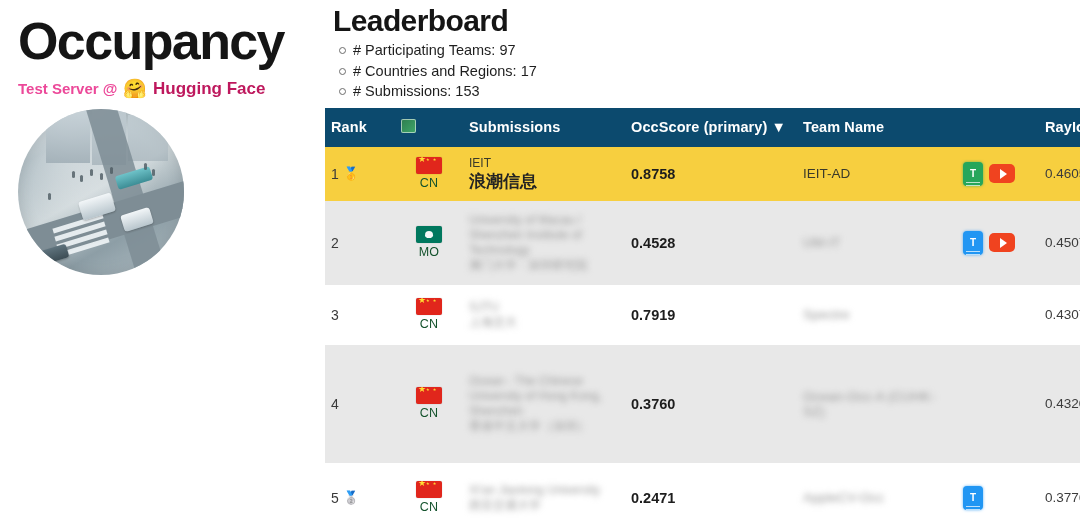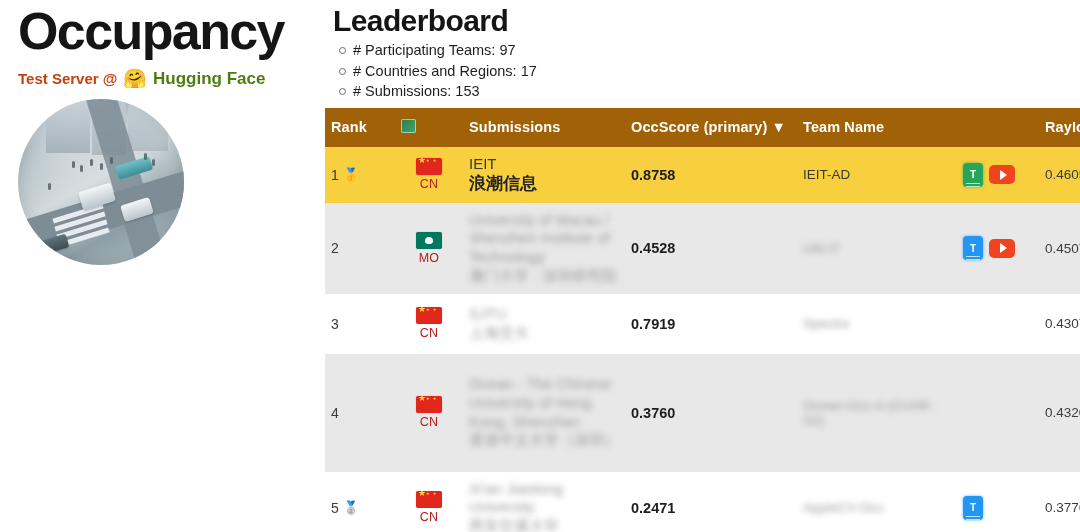--- a/index.html
+++ b/index.html
@@ -13,30 +13,30 @@
   .page{position:relative;width:1080px;height:532px;display:flex;}
 
   
   .left{width:325px;flex:0 0 325px;position:relative;padding:0 0 0 18px;box-sizing:border-box;}
   .track-label{
     font-size:27px;font-weight:700;letter-spacing:-0.4px;
     margin-top:6px;color:#1d1d1d;line-height:1.1;
   }
   .track-title{
     font-size:52px;font-weight:700;letter-spacing:-1.6px;
-    line-height:0.98;color:#151515;margin-top:6px;
+    line-height:0.98;color:#151515;margin-top:16px;
   }
   .track-title .l2{display:block;}
   .server-line{
     display:flex;align-items:center;gap:6px;
     margin-top:12px;font-size:15px;font-weight:700;
   }
-  .server-line .ts{color:#c2410c;}
+  .server-line .ts{color:#ec4899;}
   .hf-emoji{font-size:19px;line-height:1;}
-  .hf-name{color:#4d7c0f;font-size:17px;font-weight:700;}
+  .hf-name{color:#be185d;font-size:17px;font-weight:700;}
   .thumb-wrap{margin-top:10px;}
   .thumb{
     width:166px;height:166px;border-radius:50%;
     position:relative;overflow:hidden;
     background:
       radial-gradient(circle at 32% 18%, rgba(255,255,255,.5), rgba(255,255,255,0) 55%),
       linear-gradient(150deg,#b9c6cd 0%, #9fb0b8 22%, #cdd6d9 48%, #8d9ea6 72%, #b5c2c8 100%);
     box-shadow:inset 0 0 16px rgba(0,0,0,.12);
   }
   
@@ -64,21 +64,21 @@
     position:relative;font-size:14.5px;color:#1f1f1f;line-height:1.42;padding-left:14px;
   }
   .stats li::before{
     content:"";position:absolute;left:0;top:7px;width:5px;height:5px;
     border:1px solid #6d6d6d;border-radius:50%;background:transparent;
   }
 
   
   table.lb{border-collapse:collapse;width:755px;table-layout:fixed;}
   table.lb th{
-    background:#a16207;color:#ffffff;
+    background:#0c4a6e;color:#ffffff;
     font-size:14.5px;font-weight:700;
     text-align:left;padding:11px 6px;vertical-align:middle;
     letter-spacing:0.1px;
   }
   table.lb td{
     font-size:13.5px;color:#3a3a3a;padding:8px 6px;vertical-align:middle;
     border:0;
   }
   .c-rank{width:58px;}
   .c-flag{width:56px;text-align:center;}
@@ -107,23 +107,23 @@
   }
   .flag.cn::after{
     content:"★ ★";position:absolute;left:10px;top:1px;color:#ffdd33;font-size:4px;
     letter-spacing:1px;line-height:1;
   }
   .flag.mo{background:#00785e;}
   .flag.mo::before{
     content:"";position:absolute;left:9px;top:5px;width:8px;height:7px;border-radius:50% 50% 50% 50%/60% 60% 40% 40%;
     background:#ffffff;opacity:.95;
   }
-  .flag-code{font-size:12.5px;color:#b91c1c;letter-spacing:.3px;}
-
-  .inst-sm{font-size:15px;line-height:1.25;}
+  .flag-code{font-size:12.5px;color:#14532d;letter-spacing:.3px;}
+
+  .inst-sm{font-size:12px;line-height:1.25;}
   .inst-lg{font-size:17px;font-weight:700;color:#232323;line-height:1.25;}
   .blurred{filter:blur(3.4px);color:#9a9a9a;user-select:none;}
   .score{font-weight:700;color:#1d1d1d;font-size:14.5px;}
 
   .badges{display:flex;align-items:center;gap:6px;}
   .badge{
     width:20px;height:24px;border-radius:4px;position:relative;
     display:flex;align-items:center;justify-content:center;
     font-size:10px;font-weight:700;color:#fff;
   }

